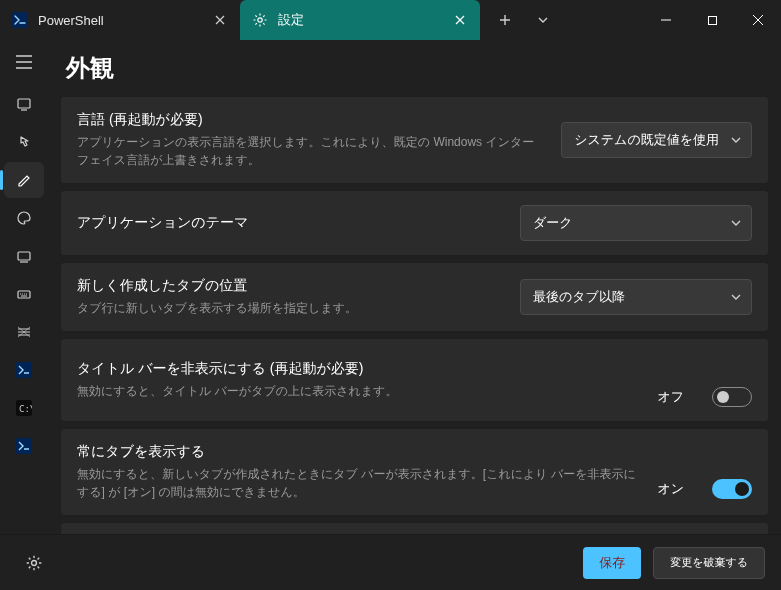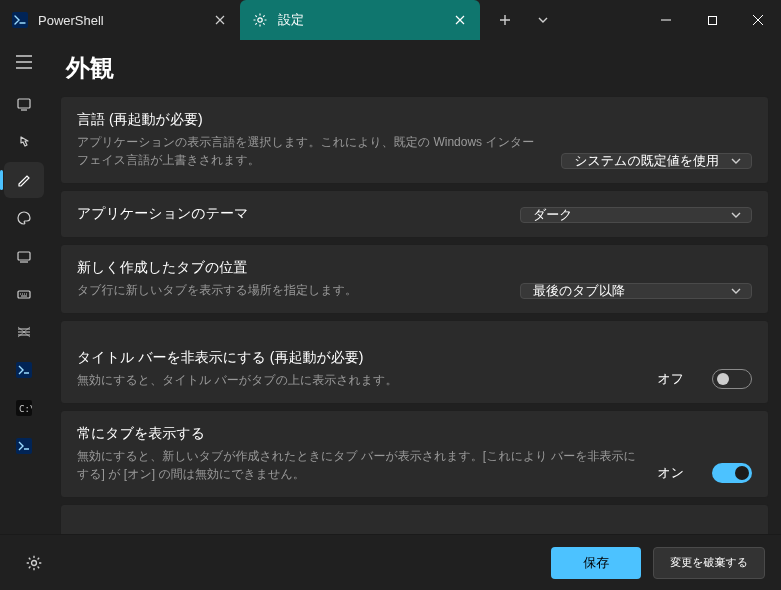--- a/index.html
+++ b/index.html
@@ -105,33 +105,33 @@
     gap:6px;
   }
 
   
   .card {
     background:#2b2b2b;
     border:1px solid #1f1f1f;
     border-radius:4px;
     padding:14px 16px;
     display:flex;
-    align-items:flex-end;
+    align-items:center;
     gap:16px;
   }
   .card-texts { flex:1; min-width:0; }
   .card-title { font-size:14px; color:#ffffff; }
   .card-desc  { font-size:12px; color:#9a9a9a; margin-top:4px; line-height:1.5; }
 
   
   .combo {
     background:#383838;
     border:1px solid #4a4a4a;
     border-radius:4px;
-    height:16px;
+    height:36px;
     min-width:170px;
     padding:0 32px 0 12px;
     display:flex;
     align-items:center;
     font-size:13px;
     color:#ffffff;
     position:relative;
     cursor:pointer;
   }
   .combo .chev {
@@ -170,25 +170,25 @@
     border-top:1px solid #1a1a1a;
     display:flex;
     align-items:center;
     padding:0 16px;
     gap:12px;
     background:#202020;
   }
   .footer .spacer { flex:1; }
   .btn-primary {
     background:#4cc2ff;
-    color:#000000;
+    color:#7f1d1d;
     border:none;
     border-radius:4px;
     height:32px;
-    padding:0 32px;
+    padding:0 16px;
     font-size:13px;
     cursor:pointer;
   }
   .btn-secondary {
     background:#333333;
     color:#ffffff;
     border:1px solid #4a4a4a;
     border-radius:4px;
     height:32px;
     padding:0 16px;

